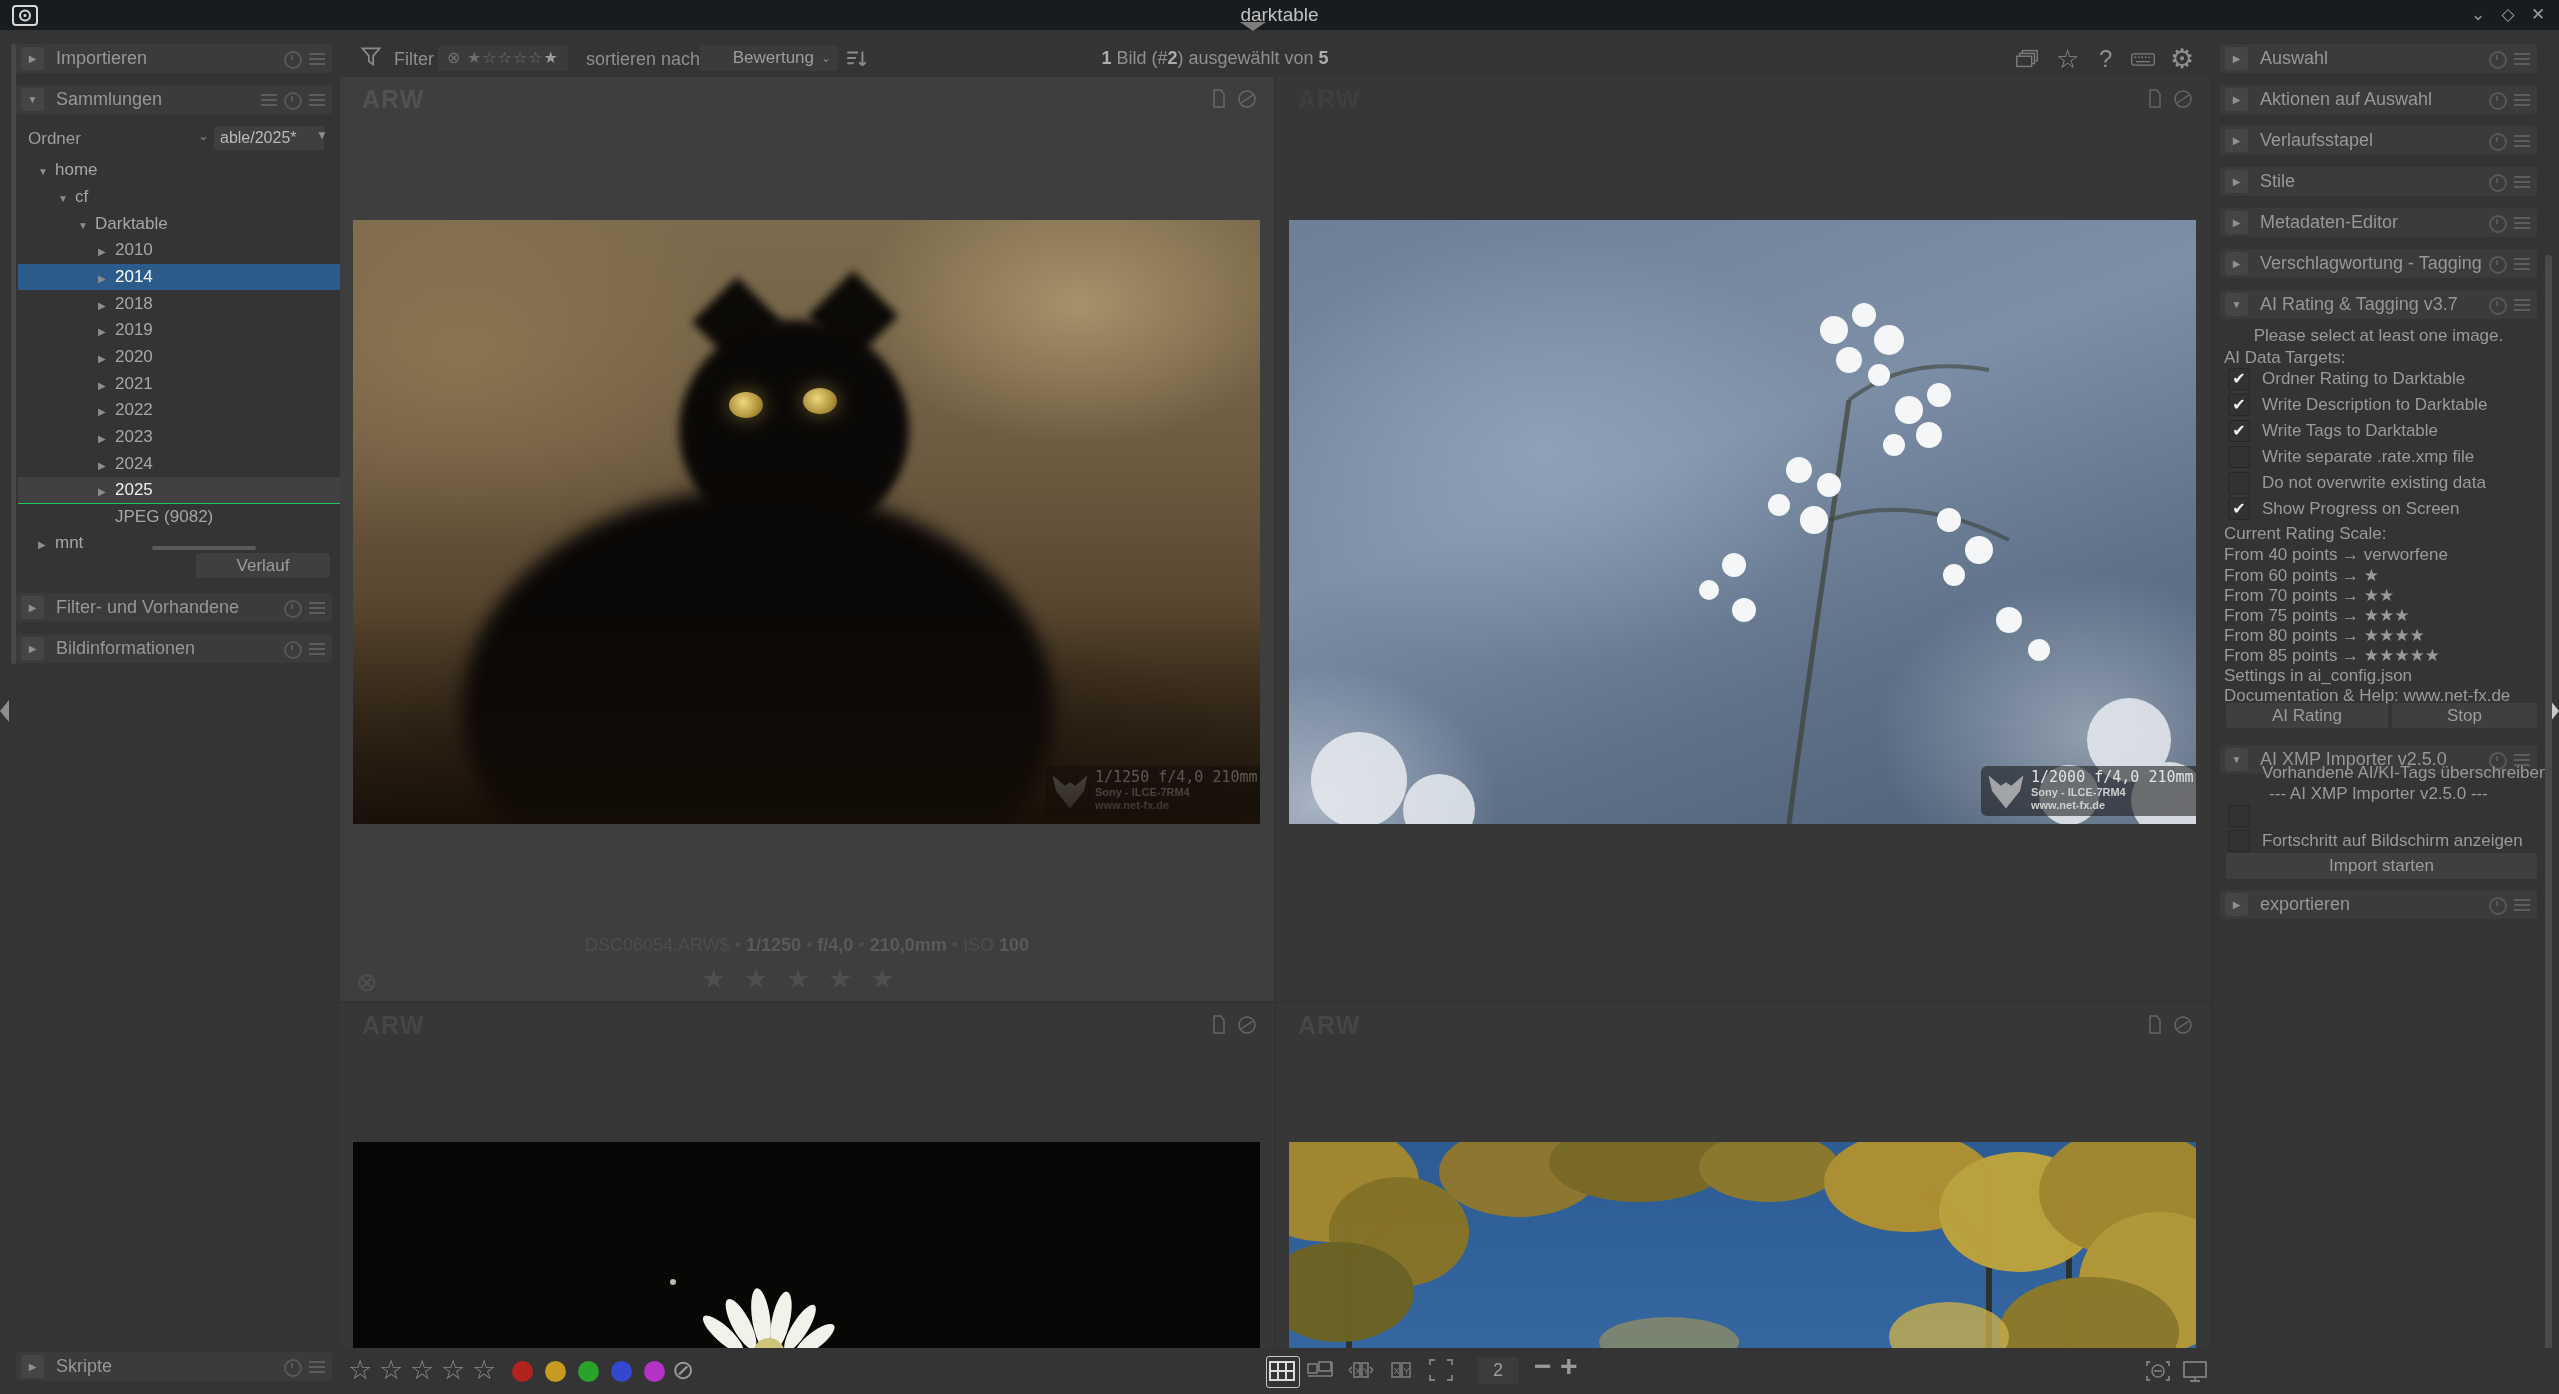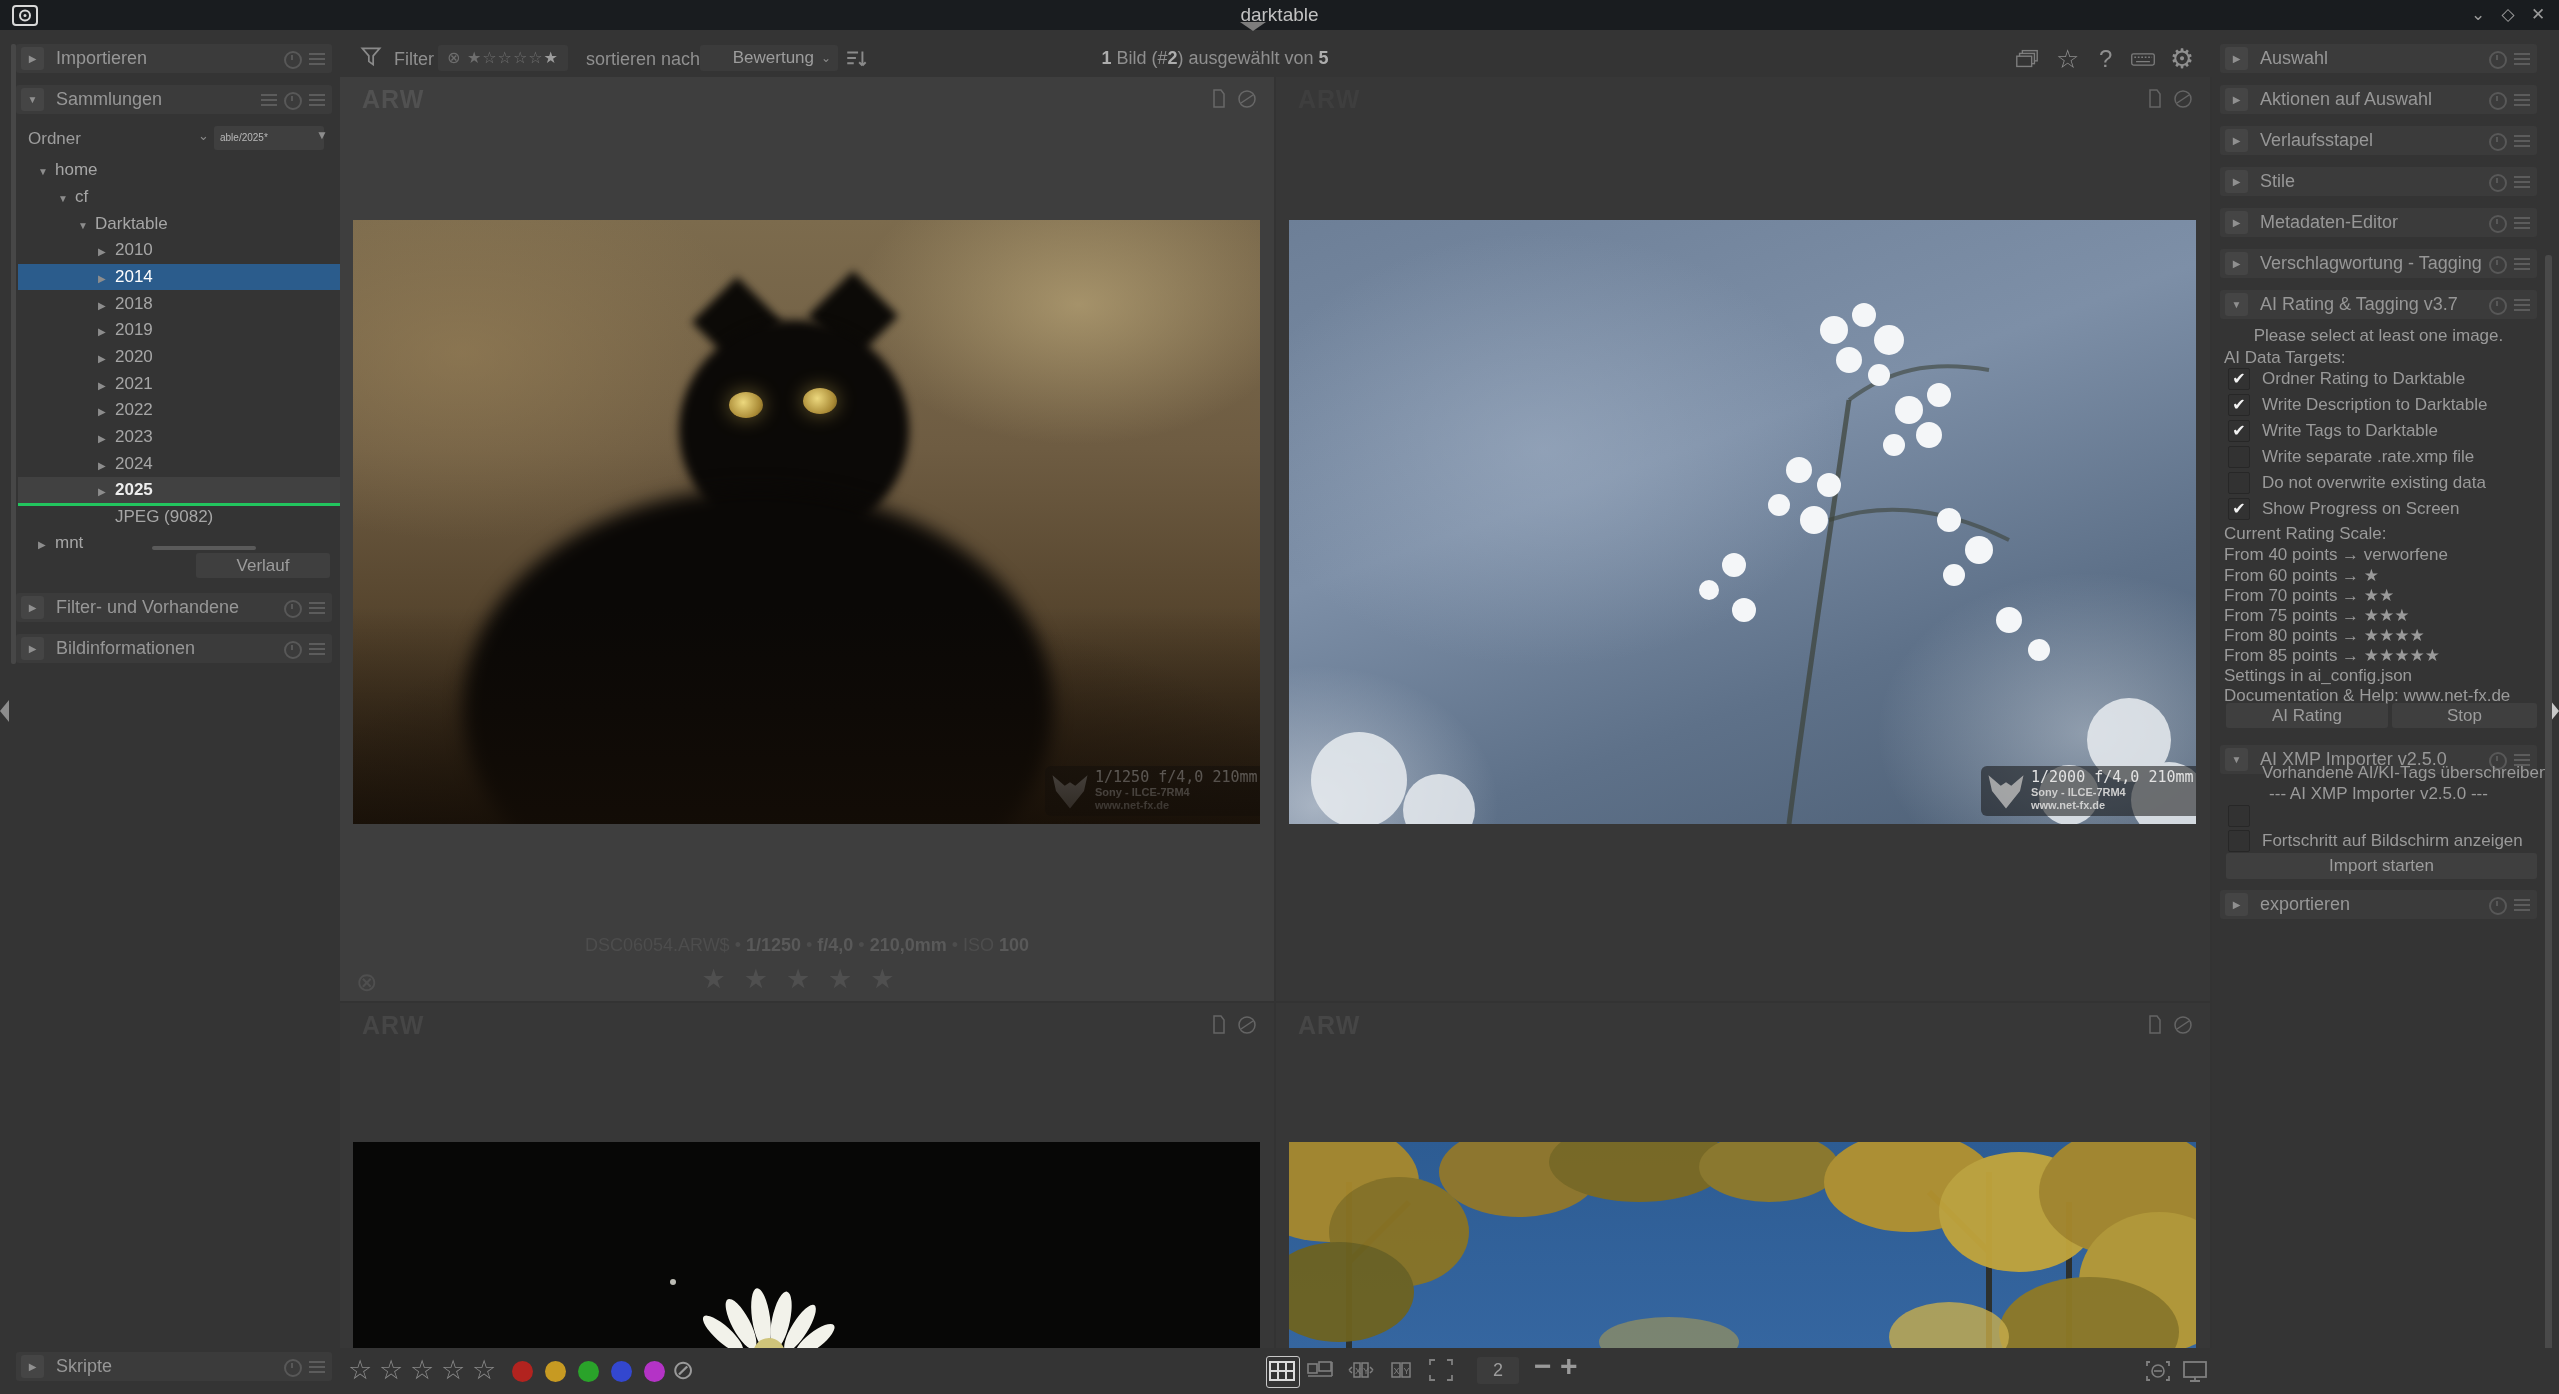--- a/index.html
+++ b/index.html
@@ -25,26 +25,26 @@
   .hlbl{position:absolute;left:40px;top:4px;font-size:18px;color:#979797;}
   .hicons{position:absolute;right:7px;top:7px;display:flex;gap:7px;}
   .ricon{width:14px;height:14px;border:2px solid #585858;border-radius:50%;position:relative;}
   .ricon::after{content:"";position:absolute;left:5px;top:2px;width:2px;height:5px;background:#585858;}
   .micon{width:16px;height:13px;margin-top:2px;background:repeating-linear-gradient(#5c5c5c 0 2px,transparent 2px 5px);}
   
   .lscroll{position:absolute;left:11px;top:44px;width:5px;height:620px;background:#474747;border-radius:2px;}
   .ordlbl{position:absolute;left:28px;top:129px;font-size:17px;color:#9d9d9d;}
   .ordchev{position:absolute;left:198px;top:128px;font-size:13px;color:#8a8a8a;}
   .ordbox{position:absolute;left:214px;top:126px;width:98px;height:24px;background:#3f3f3f;border-radius:3px;
-          font-size:10px;color:#b9b9b9;line-height:24px;padding:0 6px;overflow:hidden;white-space:nowrap;}
+          font-size:16px;color:#b9b9b9;line-height:24px;padding:0 6px;overflow:hidden;white-space:nowrap;}
   .ordbtn{position:absolute;left:316px;top:128px;font-size:12px;color:#8d8d8d;}
   .trow{position:absolute;left:18px;width:312px;height:26px;font-size:17px;line-height:26px;color:#a6a6a6;white-space:nowrap;}
   .trow .tarr{display:inline-block;width:17px;font-size:10px;color:#8d8d8d;}
   .trow.sel{background:#2b5c8c;color:#fff;}
-  .trow.cur{background:#414141;color:#ededed;font-weight:bold;border-bottom:3px solid #22c55e;}
+  .trow.cur{background:#414141;color:#ededed;font-weight:normal;border-bottom:1px solid #22c55e;}
   .hscroll{position:absolute;left:152px;top:546px;width:104px;height:4px;background:#5a5a5a;border-radius:2px;}
   .btn{position:absolute;background:#3f3f3f;border-radius:3px;color:#9c9c9c;font-size:17px;text-align:center;}
   #verlauf{left:196px;top:553px;width:134px;height:25px;line-height:25px;}
   
   .tb{position:absolute;font-size:18px;color:#8f8f8f;}
   .ratebox{position:absolute;left:438px;top:45px;width:130px;height:26px;background:#3b3b3b;border-radius:3px;
            line-height:26px;text-align:center;font-size:16px;color:#6e6e6e;letter-spacing:1px;}
   .ratebox .dim{color:#6e6e6e;} .ratebox .lit{color:#9d9d9d;}
   .ddbox{position:absolute;left:700px;top:45px;width:138px;height:26px;background:#3b3b3b;border-radius:3px;
          line-height:26px;font-size:17px;color:#9d9d9d;text-align:right;padding-right:24px;box-sizing:border-box;}

